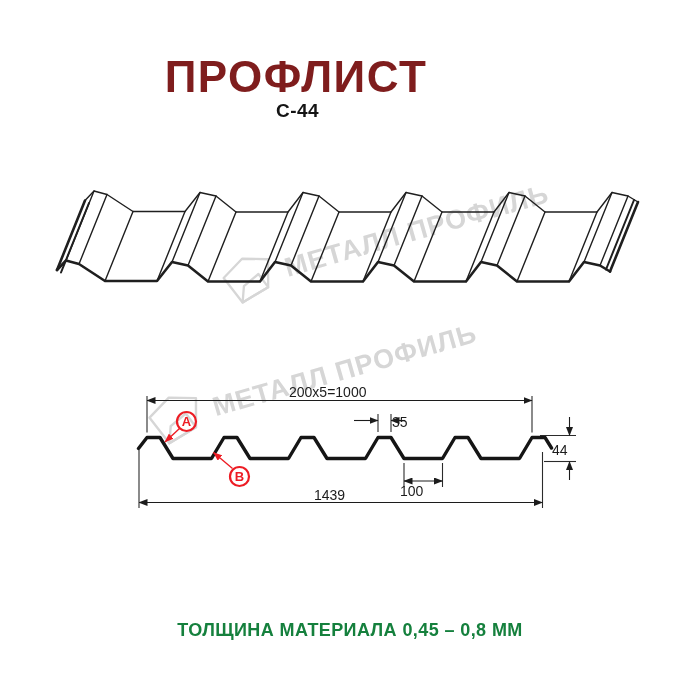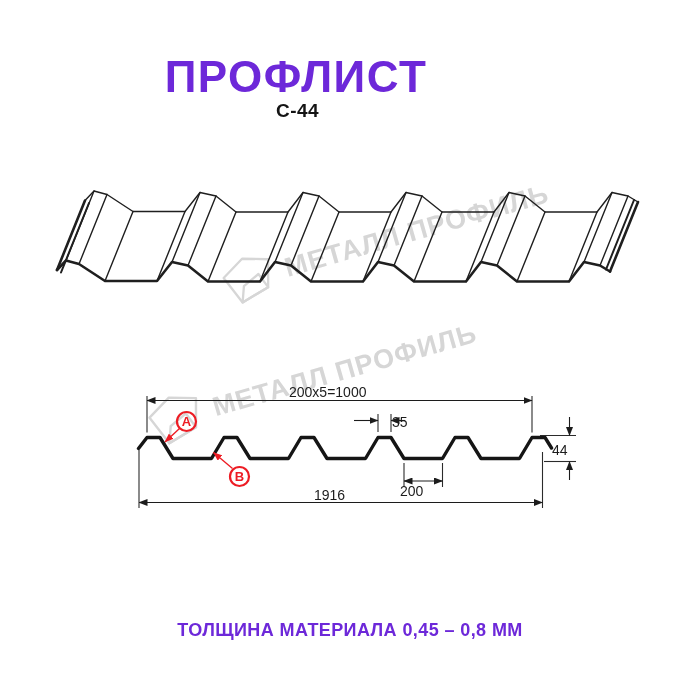--- a/index.html
+++ b/index.html
@@ -5,21 +5,21 @@
   html,body{margin:0;padding:0;}
   body{
     width:700px;height:700px;position:relative;overflow:hidden;
     background:#ffffff;
     font-family:"Liberation Sans", sans-serif;
   }
   .abs{position:absolute;}
   
   .title{
     left:0;top:55px;width:592px;text-align:center;
-    font-size:44px;font-weight:800;letter-spacing:1.5px;color:#6d28d9;
+    font-size:44px;font-weight:800;letter-spacing:1.5px;color:#7f1d1d;
     line-height:44px;z-index:3;
   }
   .subtitle{
     left:0;top:101px;width:595px;text-align:center;
     font-size:19px;font-weight:700;letter-spacing:.5px;color:#141414;
     line-height:20px;z-index:3;
   }
   
   .wm{
     display:flex;align-items:center;gap:10px;
@@ -44,21 +44,21 @@
   .t100{left:400px;top:483px;width:44px;}
   .red-letter{
     width:15px;height:15px;line-height:15px;text-align:center;
     font-size:13px;font-weight:700;color:#ed1c24;z-index:2;
   }
   .la{left:179px;top:414px;}
   .lb{left:232px;top:469px;}
   
   .caption{
     left:0;top:620px;width:700px;text-align:center;
-    font-size:18px;font-weight:600;letter-spacing:.4px;color:#6d28d9;z-index:3;
+    font-size:18px;font-weight:600;letter-spacing:.4px;color:#15803d;z-index:3;
   }
 </style>
 </head>
 <body>
 
 <div class="abs title">ПРОФЛИСТ</div>
 <div class="abs subtitle">С-44</div>
 
 <div class="abs wm wm1">
   <svg width="58" height="46" viewBox="0 0 60 48">
@@ -168,19 +168,19 @@
       <circle cx="239.5" cy="476.5" r="9.5"></circle>
       <line x1="179.5" y1="428.5" x2="165" y2="442" stroke-width="1.4" marker-end="url(#arrR)"></line>
       <line x1="232.5" y1="468.5" x2="213.5" y2="452.5" stroke-width="1.4" marker-end="url(#arrR)"></line>
     </g>
   </g>
 </svg>
 
 <div class="abs dim t1000">200x5=1000</div>
 <div class="abs dim t35">35</div>
 <div class="abs dim t44">44</div>
-<div class="abs dim t1047">1916</div>
-<div class="abs dim t100">200</div>
+<div class="abs dim t1047">1439</div>
+<div class="abs dim t100">100</div>
 
 <div class="abs red-letter la">A</div>
 <div class="abs red-letter lb">B</div>
 
 <div class="abs caption">ТОЛЩИНА МАТЕРИАЛА 0,45 – 0,8 ММ</div>
 
 </body></html>

